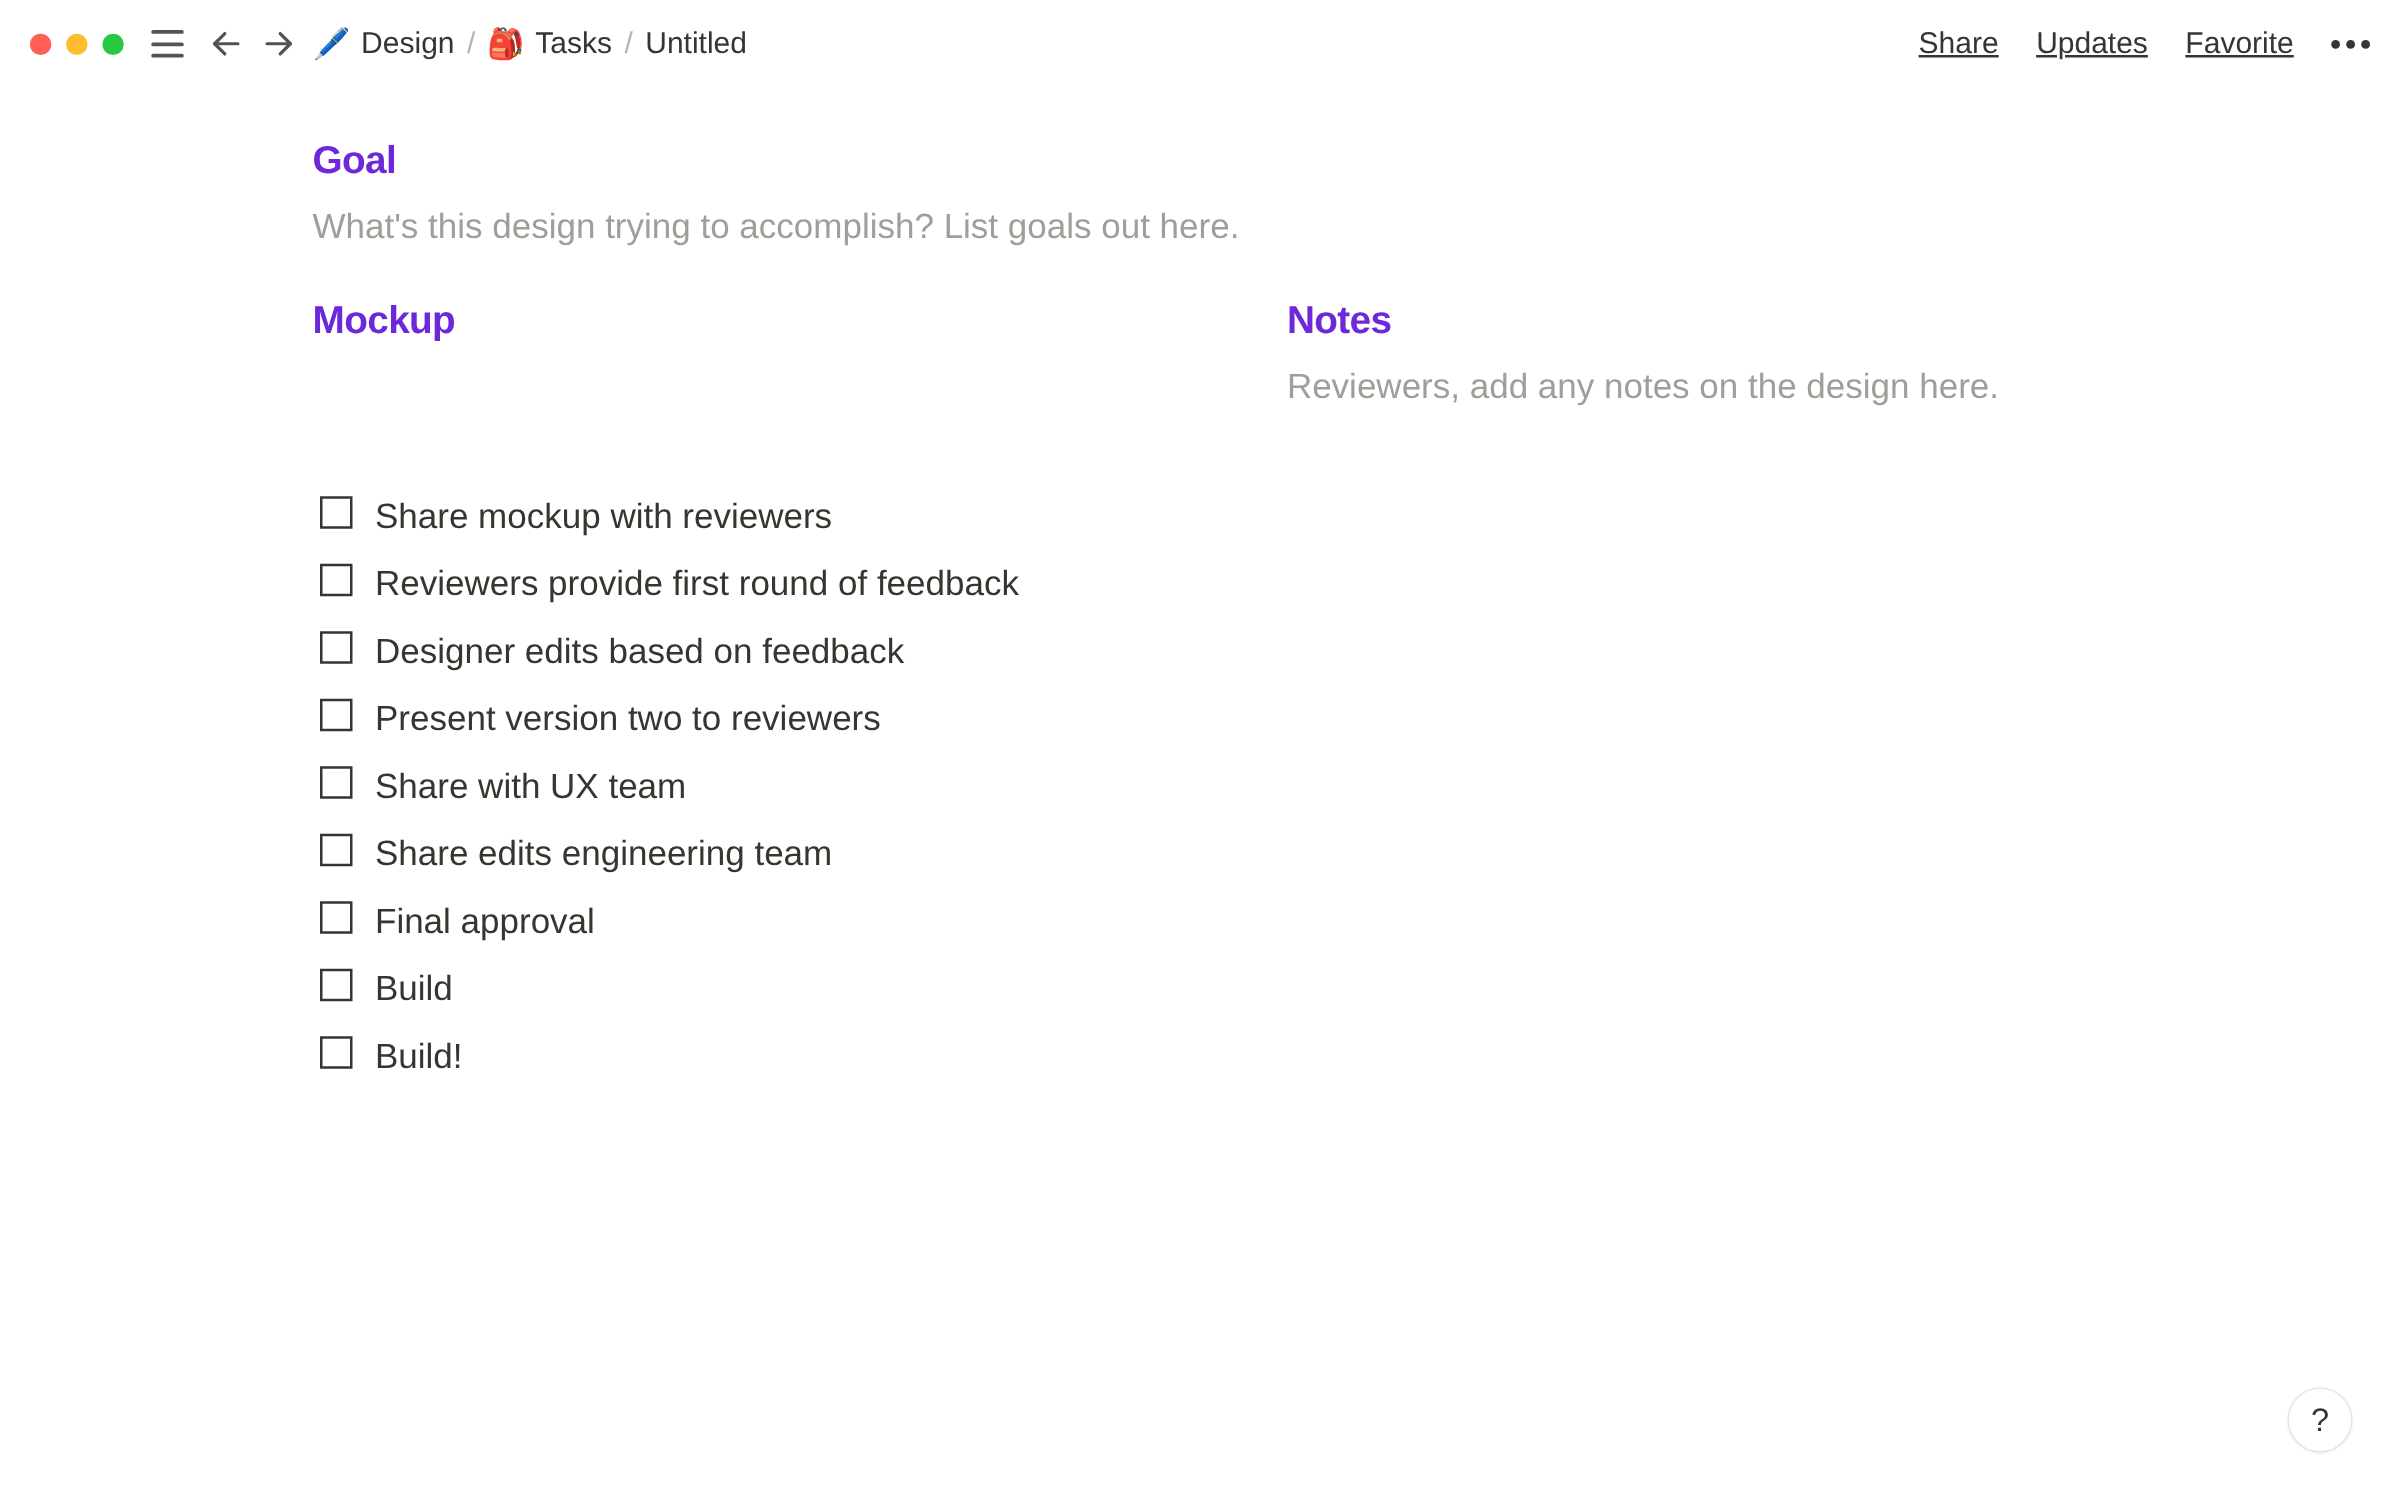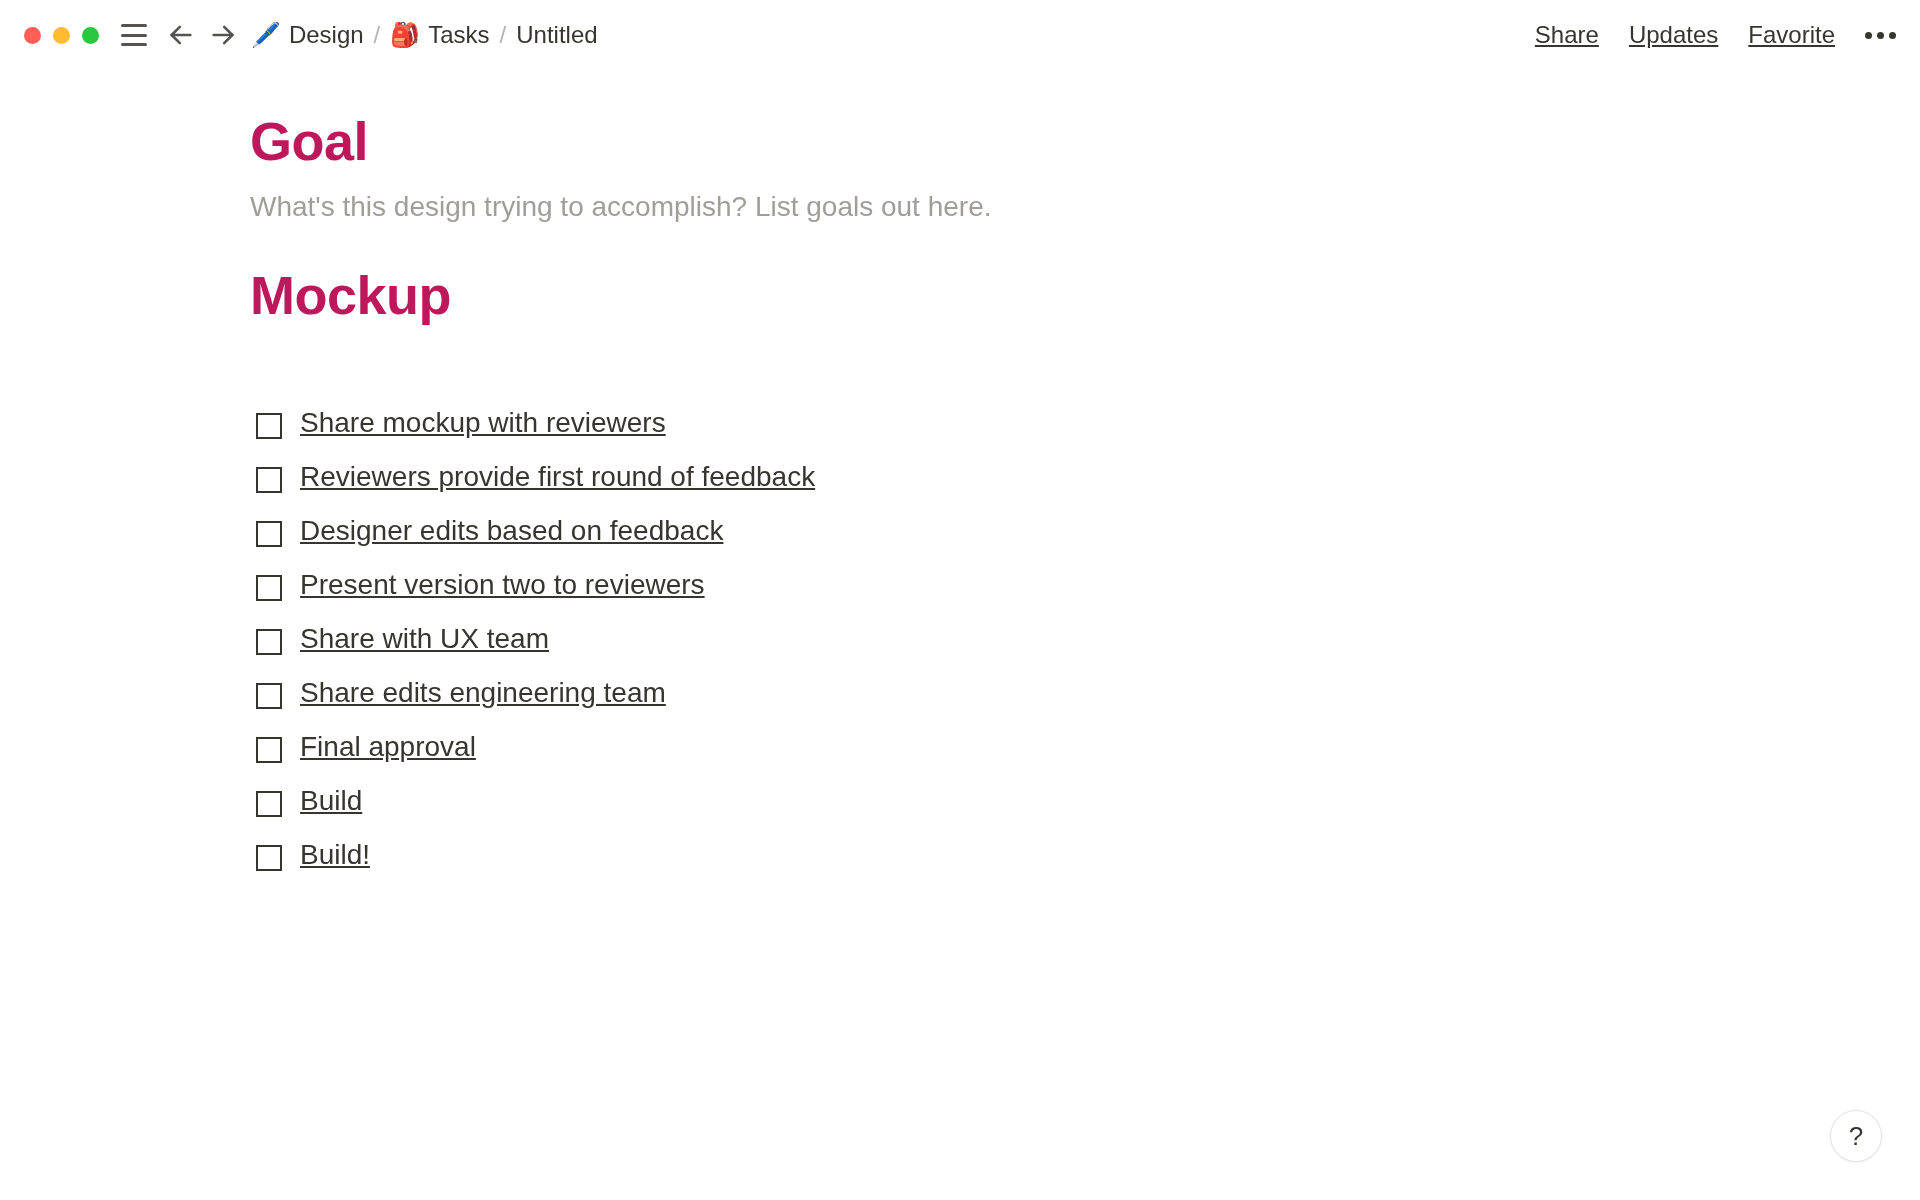--- a/index.html
+++ b/index.html
@@ -110,23 +110,23 @@
       border-radius: 50%;
     }
     .content {
       padding: 40px 0 0 250px;
       max-width: 1680px;
     }
     .section {
       margin-bottom: 36px;
     }
     h2 {
-      font-size: 54px;
+      font-size: 31px;
       font-weight: 700;
-      color: #be185d;
+      color: #6d28d9;
       margin-bottom: 14px;
       letter-spacing: -0.5px;
     }
     .placeholder-text {
       font-size: 28px;
       color: #a09e99;
       line-height: 1.5;
     }
     .two-col {
       display: flex;
@@ -138,24 +138,23 @@
     }
     .col-right {
       padding-left: 40px;
     }
     .todo-list {
       list-style: none;
       margin-top: 6px;
     }
     .todo-item {
       display: flex;
-      align-items: flex-end;
+      align-items: flex-start;
       gap: 18px;
       padding: 11px 0;
-      text-decoration: underline;
     }
     .todo-checkbox {
       width: 26px;
       height: 26px;
       border: 2.5px solid #37352f;
       background: #fff;
       cursor: pointer;
       flex-shrink: 0;
       margin-left: 6px;
     }
@@ -241,20 +240,24 @@
 
   <div class="section">
     <h2>Goal</h2>
     <div class="placeholder-text">What's this design trying to accomplish? List goals out here.</div>
   </div>
 
   <div class="two-col">
     <div class="col section">
       <h2>Mockup</h2>
     </div>
+    <div class="col col-right section">
+      <h2>Notes</h2>
+      <div class="placeholder-text">Reviewers, add any notes on the design here.</div>
+    </div>
   </div>
 
   <div class="section" style="margin-top:20px;">
     <ul class="todo-list">
       <li class="todo-item">
         <div class="todo-checkbox"></div>
         <span class="todo-label">Share mockup with reviewers</span>
       </li>
       <li class="todo-item">
         <div class="todo-checkbox"></div>

